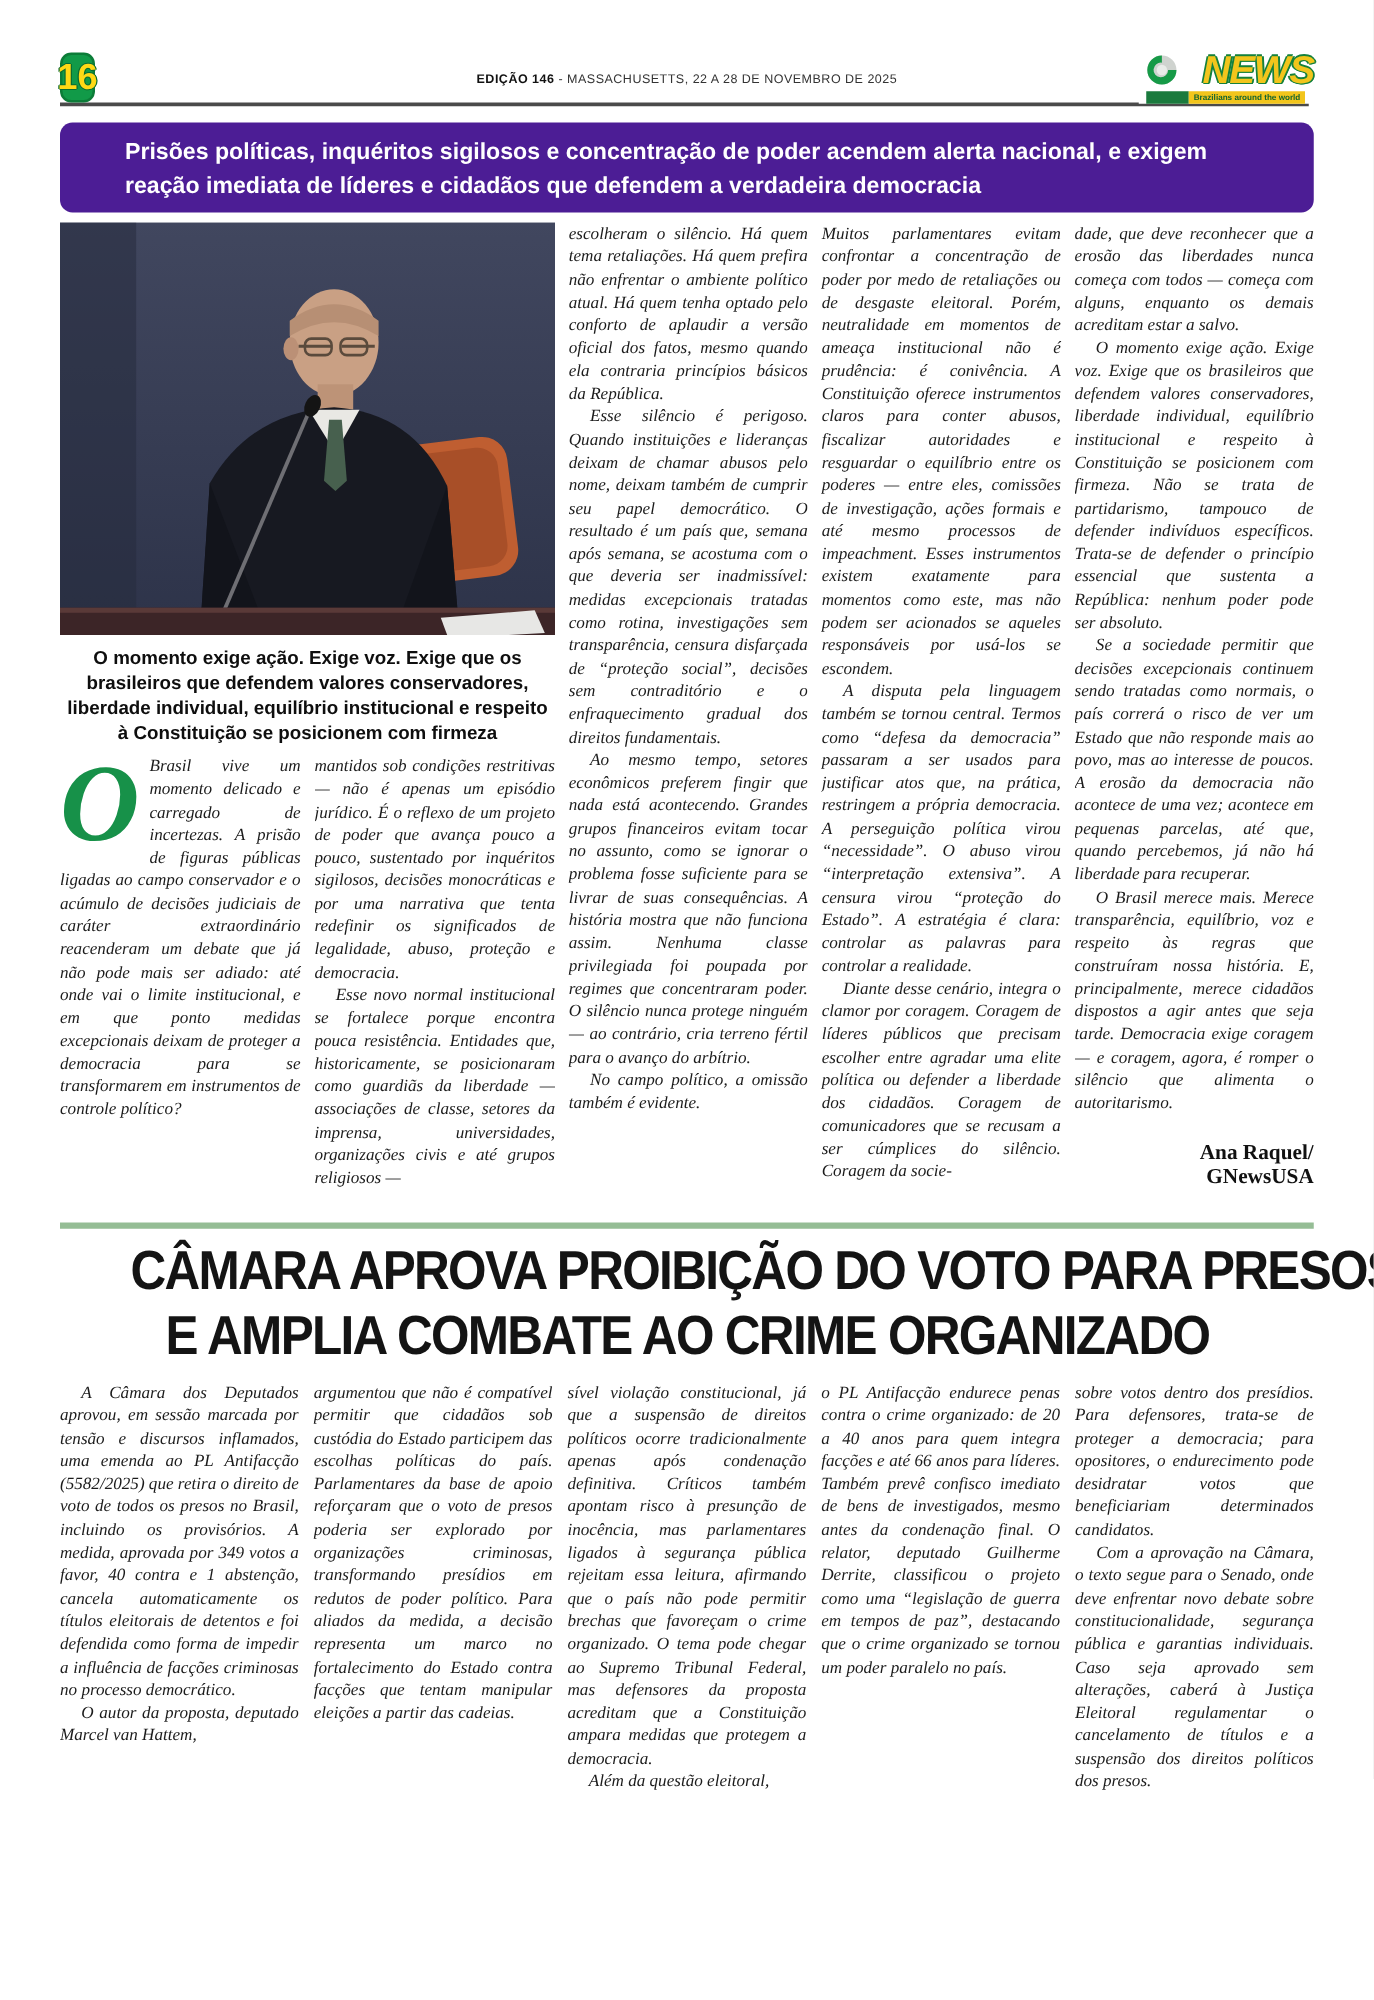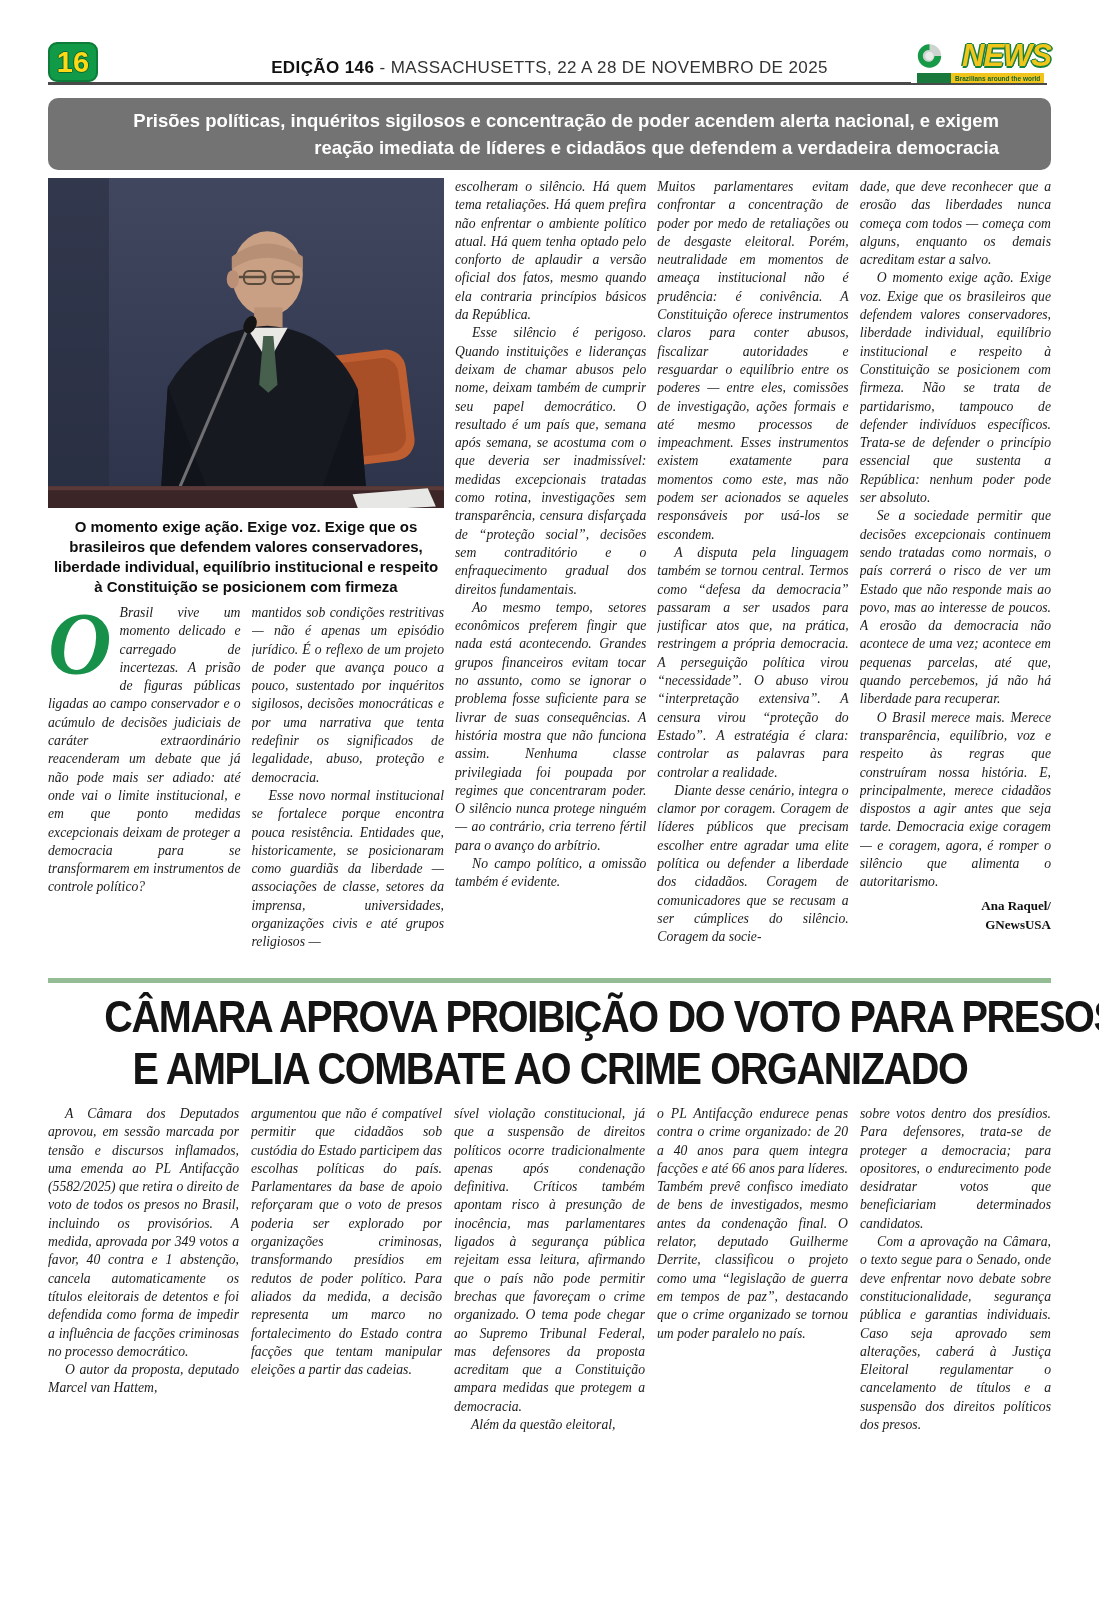--- a/index.html
+++ b/index.html
@@ -5,31 +5,31 @@
   * { margin:0; padding:0; box-sizing:border-box; }
   body { background:#dcdcdc; font-family:"Liberation Sans", sans-serif; }
   .page {
     position:relative; width:1099px; height:1600px; margin:0 auto;
     background:#ffffff; overflow:hidden; padding:0 48px;
   }
   
   .masthead { position:relative; height:88px; }
   .header-rule { position:absolute; left:0; right:4px; top:82px; height:3px; background:#4a4a4a; }
   .page-badge {
-    position:absolute; left:0; top:42px; width:50px; height:40px;
+    position:absolute; left:0; top:42px; width:28px; height:40px;
     background:#119a48; border-radius:9px; display:flex; align-items:center; justify-content:center;
     border:2px solid #0c7c38; z-index:2;
   }
   .page-badge span {
     font-size:29px; font-weight:800; color:#ffd915; line-height:1;
     text-shadow:-1px 0 #0b6b30, 1px 0 #0b6b30, 0 -1px #0b6b30, 0 1px #0b6b30;
   }
   .edition-line {
     position:absolute; left:0; right:0; top:58px; text-align:center;
-    font-size:17px; letter-spacing:.4px; color:#333; text-transform:uppercase;
+    font-size:10px; letter-spacing:.4px; color:#333; text-transform:uppercase;
   }
   .edition-line b { color:#111; }
   .logo { position:absolute; right:0; top:38px; width:140px; z-index:2; background:#fff; padding:2px 0 0 6px; }
   .logo-row { display:flex; align-items:center;gap:20px; }
   .logo-news {
     font-size:31px; font-weight:900; font-style:italic; color:#f2c51c; letter-spacing:-1px; line-height:1;
     text-shadow:-1.5px 0 #15813c, 1.5px 0 #15813c, 0 -1.5px #15813c, 0 1.5px #15813c, 1px 1px #15813c;
   }
   .logo-bars { display:flex; margin-top:2px; }
   .logo-bar-green { width:34px; height:10px; background:#1a7a3d; }
@@ -37,43 +37,43 @@
     background:#f2c51c; color:#14642e; font-size:6.5px; font-weight:700;
     padding:1.5px 4px; height:10px; line-height:7px; white-space:nowrap;
   }
   
   .headline { text-align:center; margin-top:8px; }
   .headline .hl-line {
     display:inline-block; font-weight:800; color:#141414; font-size:45px; line-height:53px;
     letter-spacing:-1.5px; transform:scaleX(.9); transform-origin:center; white-space:nowrap;
   }
   .subhead-box {
-    margin:10px 0 8px 0; background:#737373; border-radius:10px;
-    padding:9px 52px; text-align:right;
+    margin:10px 0 8px 0; background:#4c1d95; border-radius:10px;
+    padding:9px 52px; text-align:left;
   }
   .subhead-box div { color:#ffffff; font-weight:700; font-size:18.5px; line-height:27px; }
   
   .article1 { display:flex; gap:11px; height:784px; overflow:hidden; margin-top:4px; }
   .leftblock { width:396px; flex:none; display:flex; flex-direction:column; position:relative; }
   .photo-frame { width:100%; height:330px; background:#333a52; }
   .photo-frame svg { display:block; width:100%; height:100%; }
   .caption { margin:9px 4px 7px 4px; text-align:center; font-weight:700; font-size:15px; line-height:20px; color:#0e0e0e; }
   .twocol { display:flex; gap:11px; flex:1; overflow:hidden; }
   .col { flex:1; overflow:hidden; }
   
   .col p {
     font-family:"Liberation Serif", serif; font-size:13.7px; line-height:18.3px;
     color:#1b1b1b; text-align:justify; text-indent:17px;font-style:italic;
   }
   .col p.cont, .col p.first { text-indent:0; }
   .dropcap {
     float:left; font-family:"Liberation Serif", serif; font-weight:700; color:#179149;
     font-size:88px; line-height:72px; padding:4px 8px 0 0;
   }
-  .byline { margin-top:4px; text-align:right; font-family:"Liberation Serif", serif; font-weight:700; font-size:13px; line-height:19px; color:#111; }
+  .byline { margin-top:20px; text-align:right; font-family:"Liberation Serif", serif; font-weight:700; font-size:17px; line-height:19px; color:#111; }
   
   .divider { height:5px; background:#95bd95; margin:16px 0 6px 0; }
   .headline2 { text-align:center; }
   .headline2 .hl-line { font-size:44px; line-height:52px; }
   .article2 { display:flex; gap:12px; height:402px; overflow:hidden; margin-top:10px; }
 </style>
 </head>
 <body>
 
 <div class="page">

